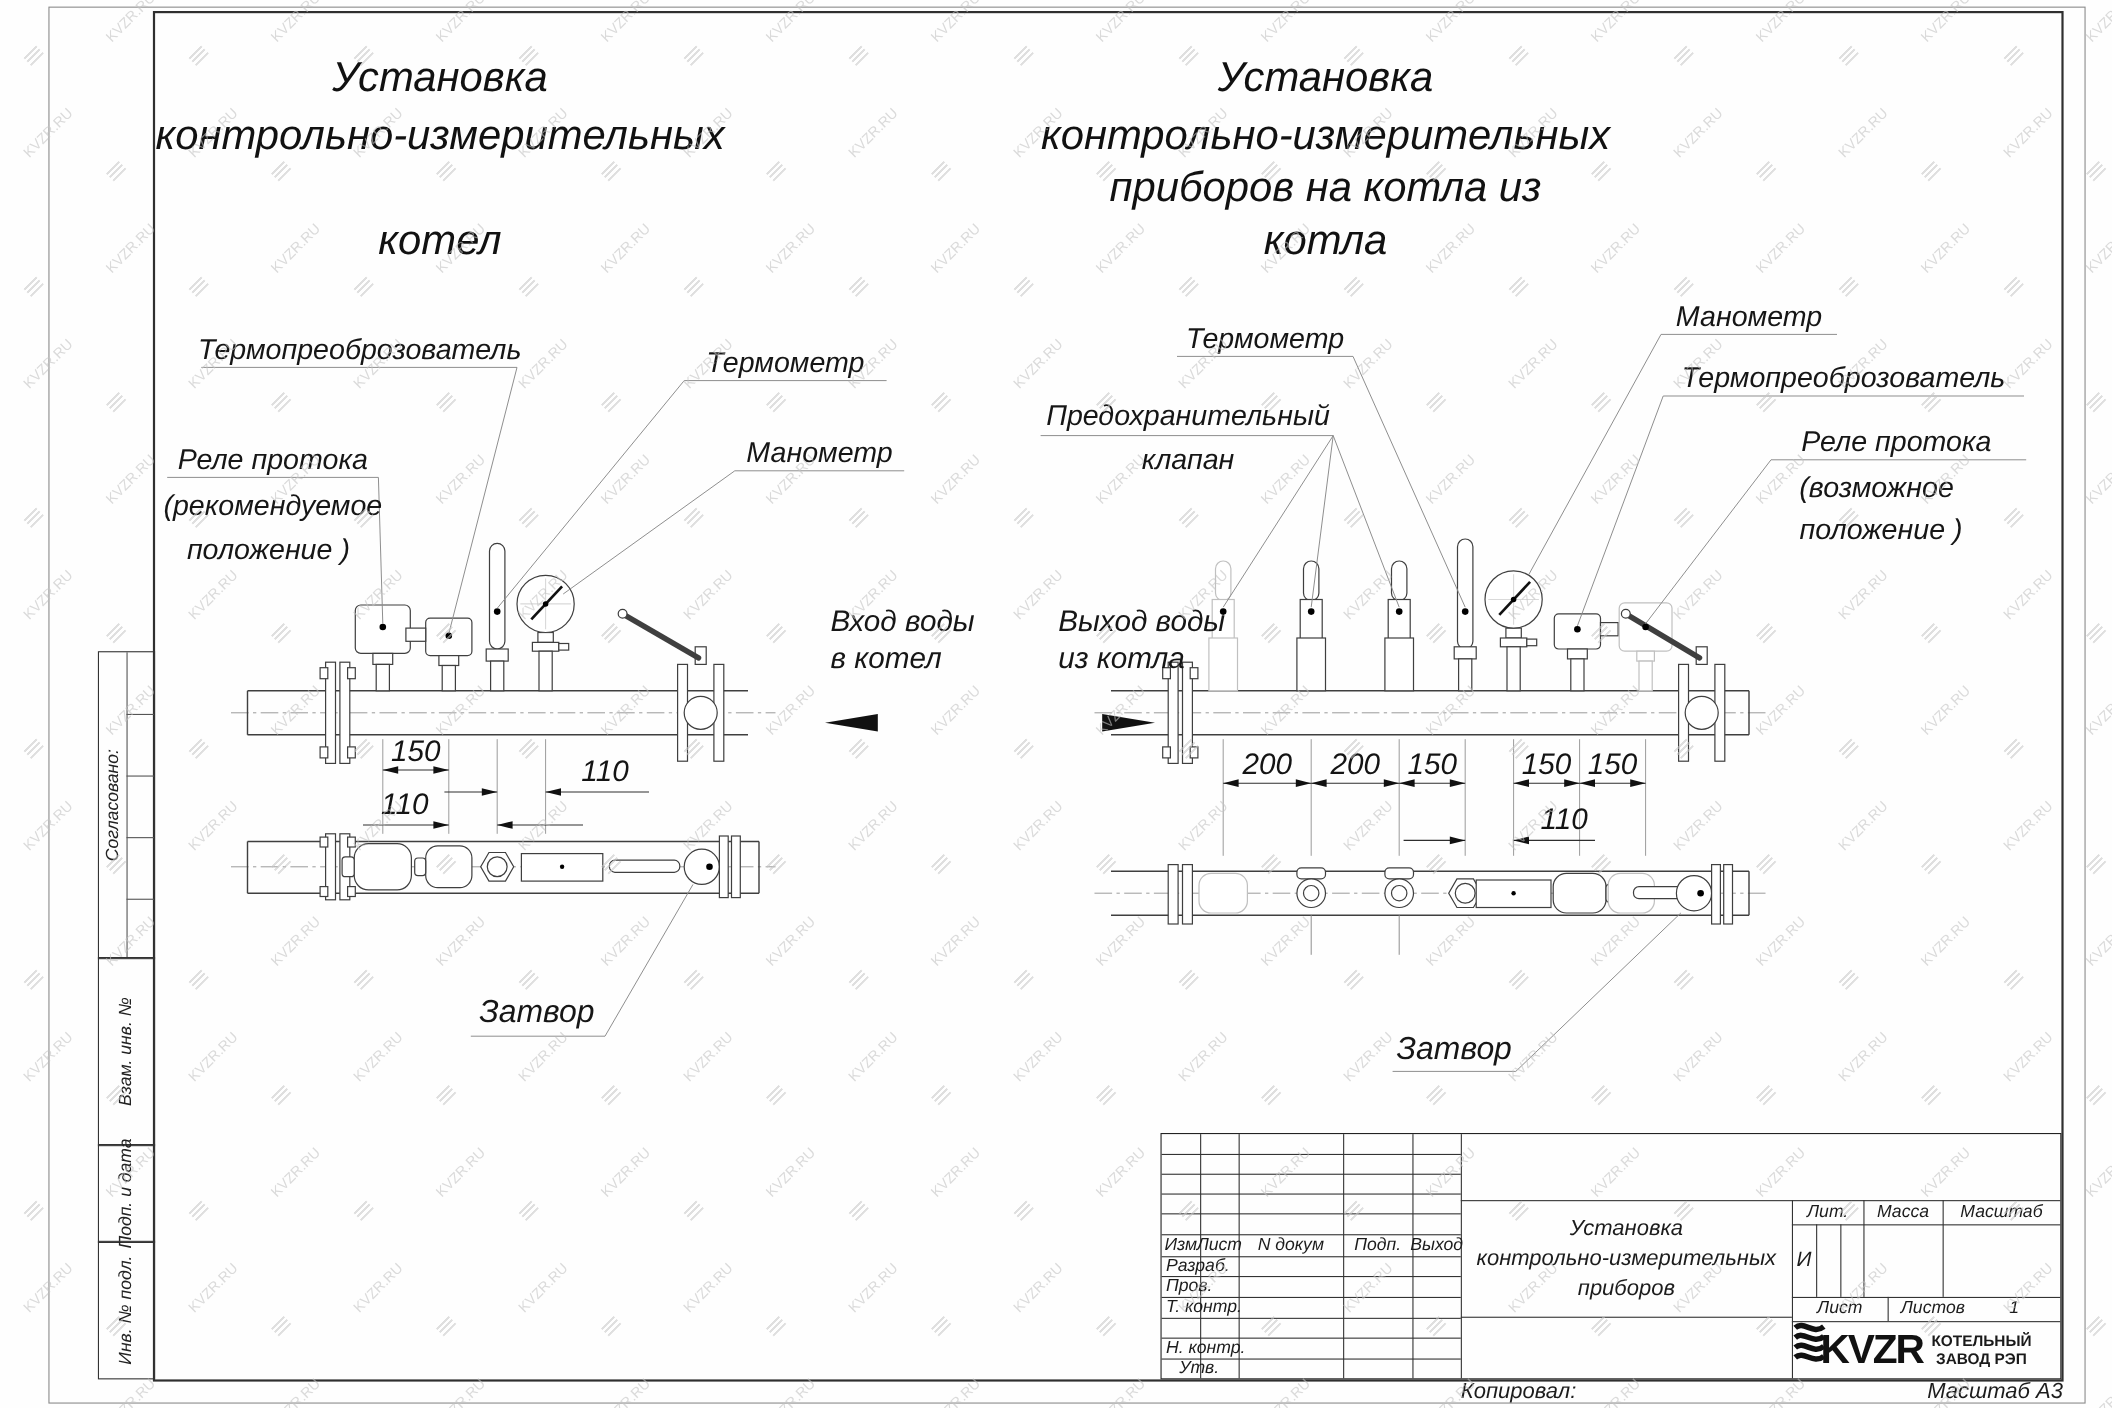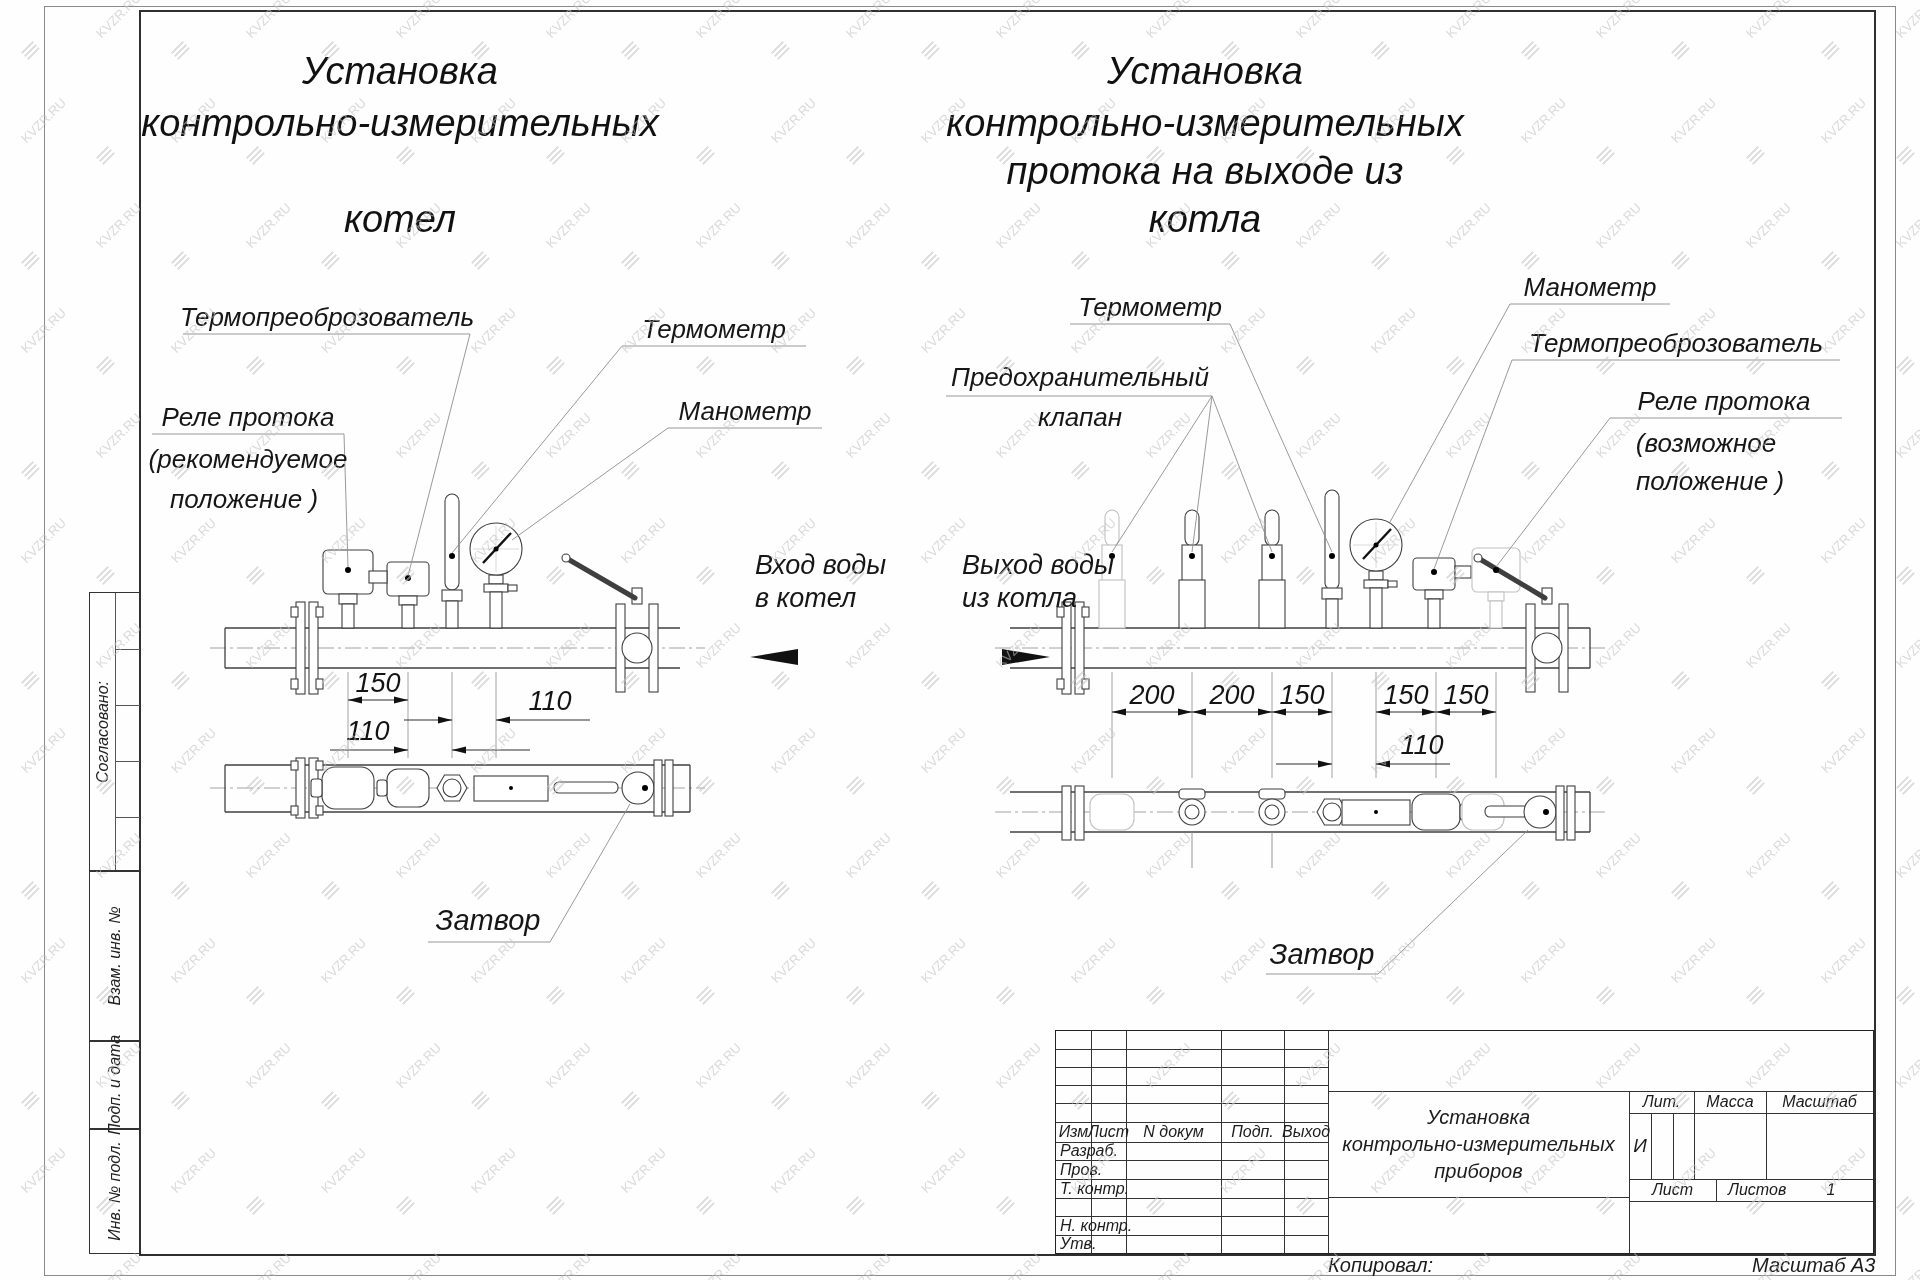--- a/index.html
+++ b/index.html
@@ -327,21 +327,21 @@
       <polyline class="ld" points="1842,418 1610,418 1496,567"></polyline>
       <polyline class="ld" points="1266,974 1378,974 1528,830"></polyline>
     </g>
   </svg>
 
   <div class="ttl" style="left:400px;top:50px">Установка</div>
   <div class="ttl" style="left:400px;top:102px">контрольно-измерительных</div>
   <div class="ttl" style="left:400px;top:198px">котел</div>
   <div class="ttl" style="left:1205px;top:50px">Установка</div>
   <div class="ttl" style="left:1205px;top:102px">контрольно-измерительных</div>
-  <div class="ttl" style="left:1205px;top:150px">протока на выходе из</div>
+  <div class="ttl" style="left:1205px;top:150px">приборов на котла из</div>
   <div class="ttl" style="left:1205px;top:198px">котла</div>
 
   <div class="lbl c" style="left:327px;top:302px">Термопреоброзователь</div>
   <div class="lbl c" style="left:714px;top:314px">Термометр</div>
   <div class="lbl c" style="left:745px;top:396px">Манометр</div>
   <div class="lbl c" style="left:248px;top:402px">Реле протока</div>
   <div class="lbl c" style="left:248px;top:444px">(рекомендуемое</div>
   <div class="lbl c" style="left:244px;top:484px">положение )</div>
   <div class="lbl flowlbl" style="left:755px;top:550px">Вход воды</div>
   <div class="lbl flowlbl" style="left:755px;top:583px">в котел</div>
@@ -412,37 +412,52 @@
     <div class="cell cc" style="left:0;top:91px;width:35px;height:20px">Изм</div>
     <div class="cell cc" style="left:35px;top:91px;width:35px;height:20px">Лист</div>
     <div class="cell cc" style="left:70px;top:91px;width:95px;height:20px">N докум</div>
     <div class="cell cc" style="left:165px;top:91px;width:63px;height:20px">Подп.</div>
     <div class="cell cc" style="left:228px;top:91px;width:44px;height:20px">Выход</div>
 
     <div class="cell" style="left:4px;top:111px;width:66px;height:18px">Разраб.</div>
     <div class="cell" style="left:4px;top:129px;width:66px;height:19px">Пров.</div>
     <div class="cell" style="left:4px;top:148px;width:76px;height:19px">Т. контр.</div>
     <div class="cell" style="left:4px;top:185px;width:76px;height:19px">Н. контр.</div>
-    <div class="cell" style="left:4px;top:204px;width:66px;height:17px">Утв.</div>
+    <div class="cell" style="left:16px;top:204px;width:66px;height:17px">Утв.</div>
 
     <div class="cell cc doc-title" style="left:272px;top:60px;width:301px;height:106px">
       <div>Установка</div>
       <div>контрольно-измерительных</div>
       <div>приборов</div>
     </div>
 
     <div class="cell cc" style="left:573px;top:60px;width:65px;height:22px">Лит.</div>
     <div class="cell cc" style="left:638px;top:60px;width:72px;height:22px">Масса</div>
     <div class="cell cc" style="left:710px;top:60px;width:107px;height:22px">Масштаб</div>
     <div class="cell cc" style="left:573px;top:82px;width:22px;height:66px;font-size:19px">И</div>
 
     <div class="cell cc" style="left:573px;top:148px;width:87px;height:22px">Лист</div>
     <div class="cell" style="left:672px;top:148px;width:80px;height:22px">Листов</div>
     <div class="cell cc" style="left:760px;top:148px;width:30px;height:22px">1</div>
 
+    <div class="cell cc" style="left:573px;top:170px;width:244px;height:52px">
+      <div class="logo">
+        <svg width="32" height="38" viewBox="0 0 32 38">
+          <path d="M3,6 C11,-1 19,13 29,5" stroke="#111" stroke-width="5" fill="none"></path>
+          <path d="M3,15 C11,8 19,22 29,14" stroke="#111" stroke-width="5" fill="none"></path>
+          <path d="M3,24 C11,17 19,31 29,23" stroke="#111" stroke-width="5" fill="none"></path>
+          <path d="M3,33 C11,26 19,40 29,32" stroke="#111" stroke-width="5" fill="none"></path>
+        </svg>
+        <span class="kvzr">KVZR</span>
+        <span class="sub">
+          <div>КОТЕЛЬНЫЙ</div>
+          <div>ЗАВОД РЭП</div>
+        </span>
+      </div>
+    </div>
   </div>
 
   <div class="below" style="left:1328px;top:1254px">Копировал:</div>
   <div class="below" style="left:1752px;top:1254px">Масштаб А3</div>
 
   <div id="wm">
       <span class="wmb" style="left: 22px; top: 44px;"></span>
       <span class="wmt" style="left: 90px; top: 8px;">KVZR.RU</span>
       <span class="wmb" style="left: 172px; top: 44px;"></span>
       <span class="wmt" style="left: 240px; top: 8px;">KVZR.RU</span>

